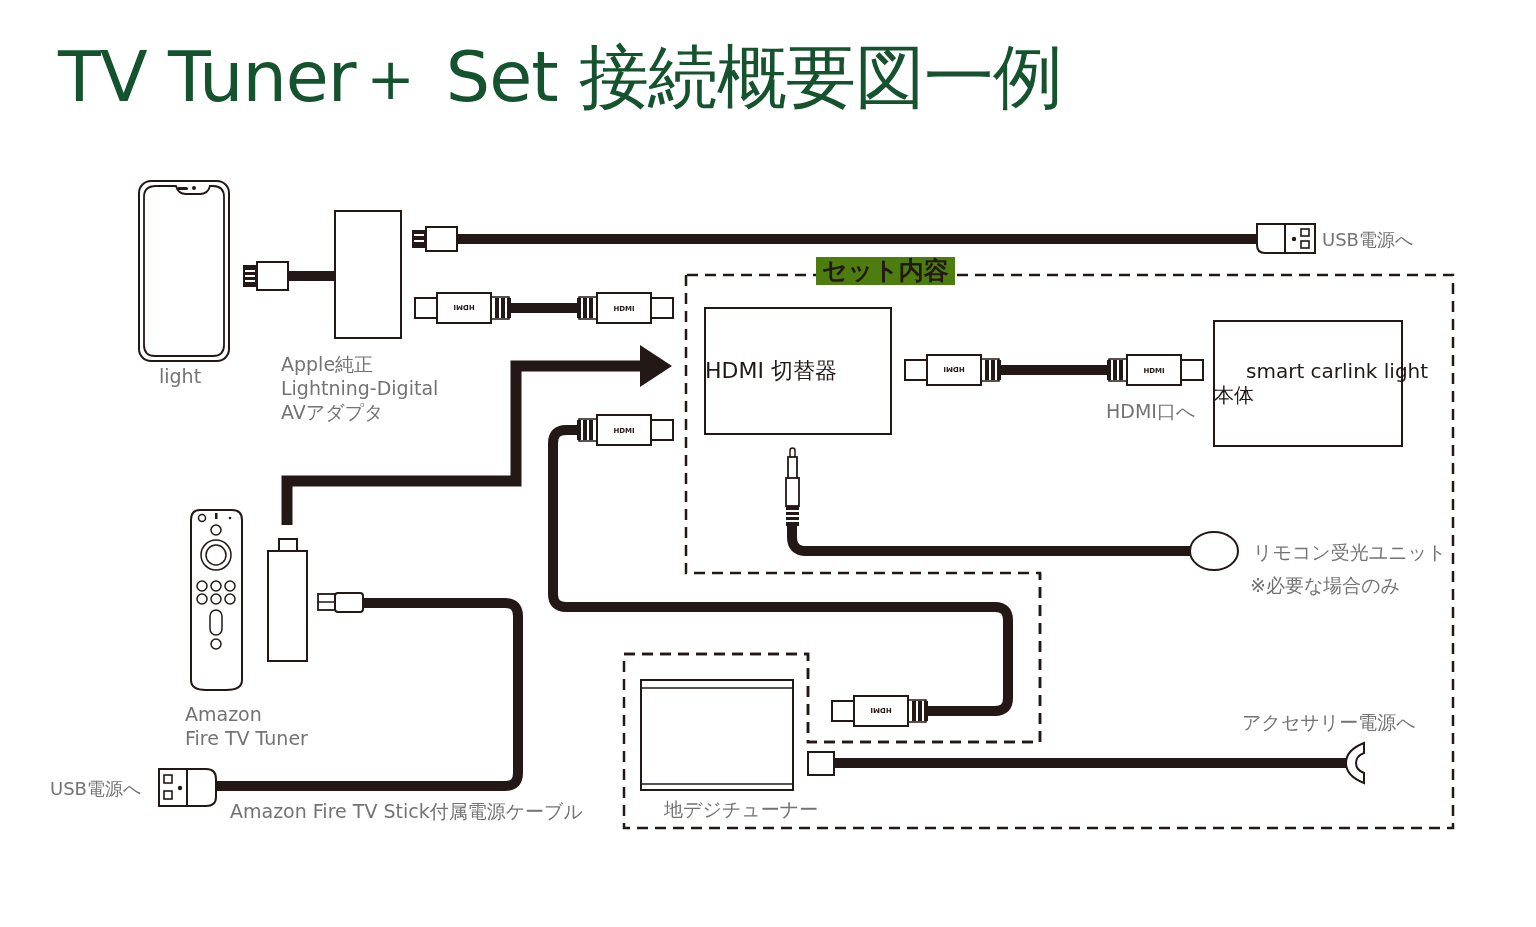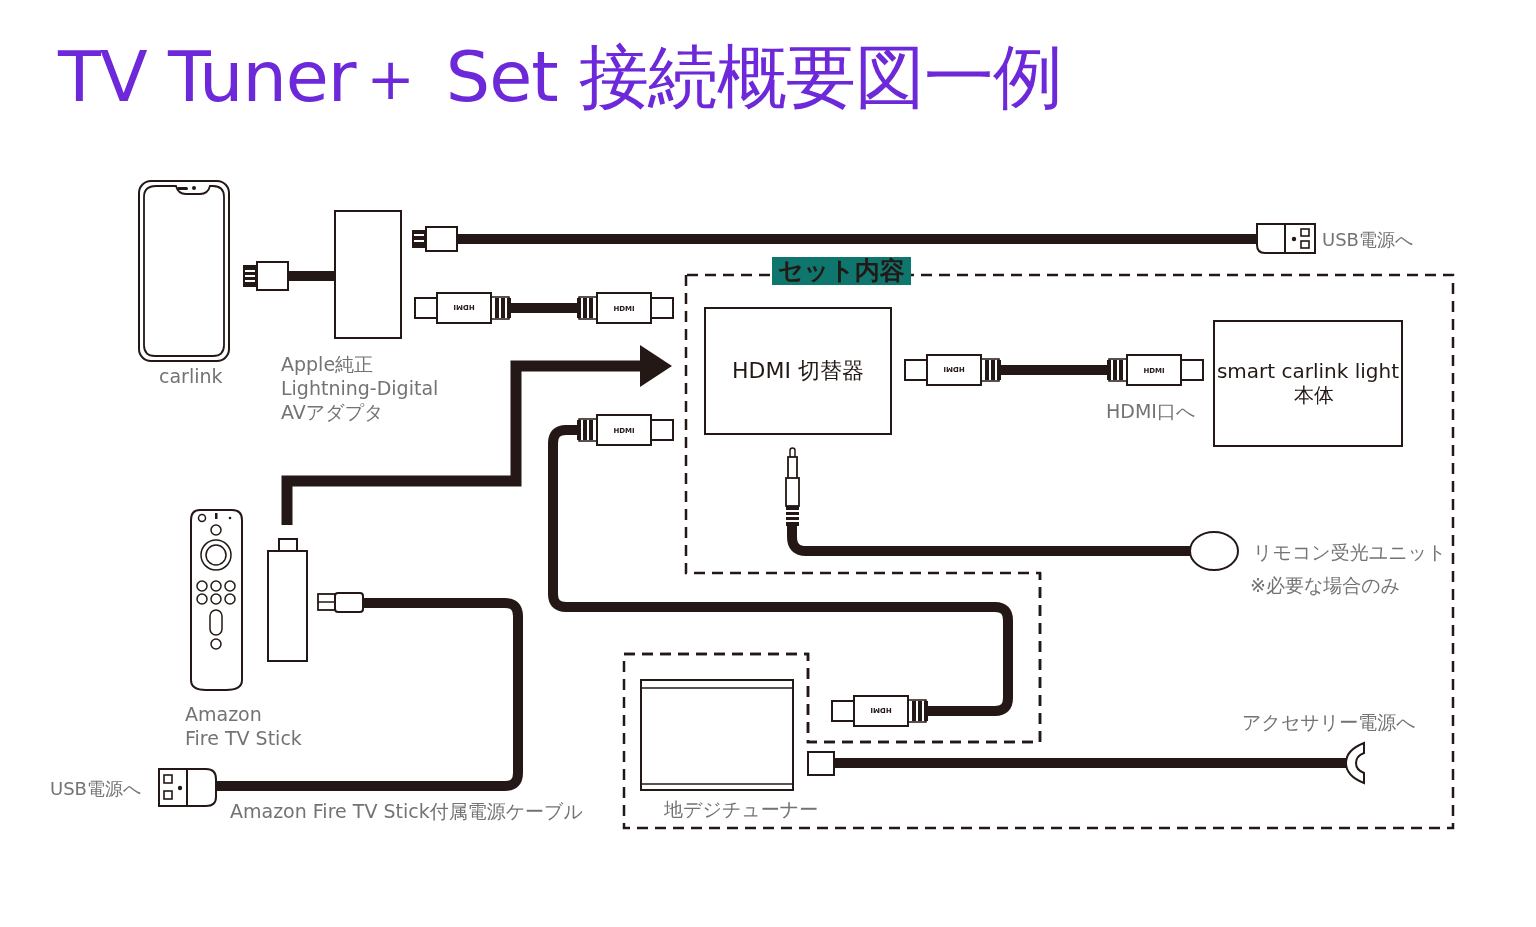--- a/index.html
+++ b/index.html
@@ -1,24 +1,24 @@
 <!DOCTYPE html>
 <html><head>
 <meta charset="utf-8">
 <style>
   html, body { margin:0; padding:0; background:#ffffff; }
   body { width:1536px; height:927px; position:relative; overflow:hidden;
          font-family:"DejaVu Sans", "Liberation Sans", sans-serif; color:#231815; }
   #diagram { position:absolute; left:0; top:0; width:1536px; height:927px; }
   .title { position:absolute; left:58px; top:42px; font-size:70px; font-weight:400;
-           letter-spacing:-1px; color:#6d28d9; white-space:nowrap; line-height:1; }
+           letter-spacing:-1px; color:#14532d; white-space:nowrap; line-height:1; }
   .lbl { position:absolute; font-size:19px; color:#737373; white-space:nowrap; line-height:1.2; }
-  .set-title { position:absolute; left:772px; top:257px; font-size:25px; font-weight:700;
-               background:#0f766e; padding:0 6px; line-height:1.1; }
-  .box-label { position:absolute; font-size:22px; text-align:center; line-height:1.15; }
+  .set-title { position:absolute; left:816px; top:257px; font-size:25px; font-weight:700;
+               background:#4d7c0f; padding:0 6px; line-height:1.1; }
+  .box-label { position:absolute; font-size:22px; line-height:1.15; }
 </style>
 </head>
 <body>
 
 <svg id="diagram" width="1536" height="927" viewBox="0 0 1536 927" xmlns="http://www.w3.org/2000/svg">
   <defs>
 
     <g id="hdmi-right">
       <rect x="0" y="-10" width="4" height="20" fill="#231815"></rect>
       <rect x="6" y="-10" width="4" height="20" fill="#231815"></rect>
@@ -157,39 +157,39 @@
     <rect x="808" y="752" width="26" height="23" fill="#fff" stroke="#231815" stroke-width="2"></rect>
     <rect x="834" y="758" width="512" height="10" fill="#231815"></rect>
     <path d="M1364 743 Q1346 750 1346 763 Q1346 776 1364 783 V773 Q1356 770 1356 763 Q1356 756 1364 753 Z" fill="#fff" stroke="#231815" stroke-width="2"></path>
   </g>
 </svg>
 
 <div class="title">TV Tuner＋ Set 接続概要図一例</div>
 
 <div class="set-title">セット内容</div>
 
-<div class="lbl" style="left:159px;top:365px;">carlink</div>
+<div class="lbl" style="left:159px;top:365px;">light</div>
 
 <div class="lbl" style="left:281px;top:353px;">Apple純正</div>
 <div class="lbl" style="left:281px;top:377px;">Lightning-Digital</div>
 <div class="lbl" style="left:281px;top:401px;">AVアダプタ</div>
 
 <div class="lbl" style="left:1322px;top:229px;font-size:18px;">USB電源へ</div>
 
 <div class="box-label" style="left:705px;top:358px;width:186px;">HDMI 切替器</div>
 
-<div class="box-label" style="left:1214px;top:360px;width:188px;font-size:20px;">smart carlink light</div>
+<div class="box-label" style="left:1214px;top:360px;width:188px;font-size:20px;padding-left:32px;">smart carlink light</div>
 <div class="box-label" style="left:1214px;top:384px;width:200px;font-size:20px;">本体</div>
 
 <div class="lbl" style="left:1106px;top:400px;">HDMI口へ</div>
 
 <div class="lbl" style="left:1246px;top:541px;margin-left:7px;">リモコン受光ユニット</div>
 <div class="lbl" style="left:1250px;top:574px;">※必要な場合のみ</div>
 
 <div class="lbl" style="left:185px;top:703px;">Amazon</div>
-<div class="lbl" style="left:185px;top:727px;">Fire TV Stick</div>
+<div class="lbl" style="left:185px;top:727px;">Fire TV Tuner</div>
 
 <div class="lbl" style="left:50px;top:778px;font-size:18px;">USB電源へ</div>
 <div class="lbl" style="left:230px;top:800px;">Amazon Fire TV Stick付属電源ケーブル</div>
 
 <div class="lbl" style="left:644px;top:798px;margin-left:20px;">地デジチューナー</div>
 
 <div class="lbl" style="left:1242px;top:711px;">アクセサリー電源へ</div>
 
 </body></html>

